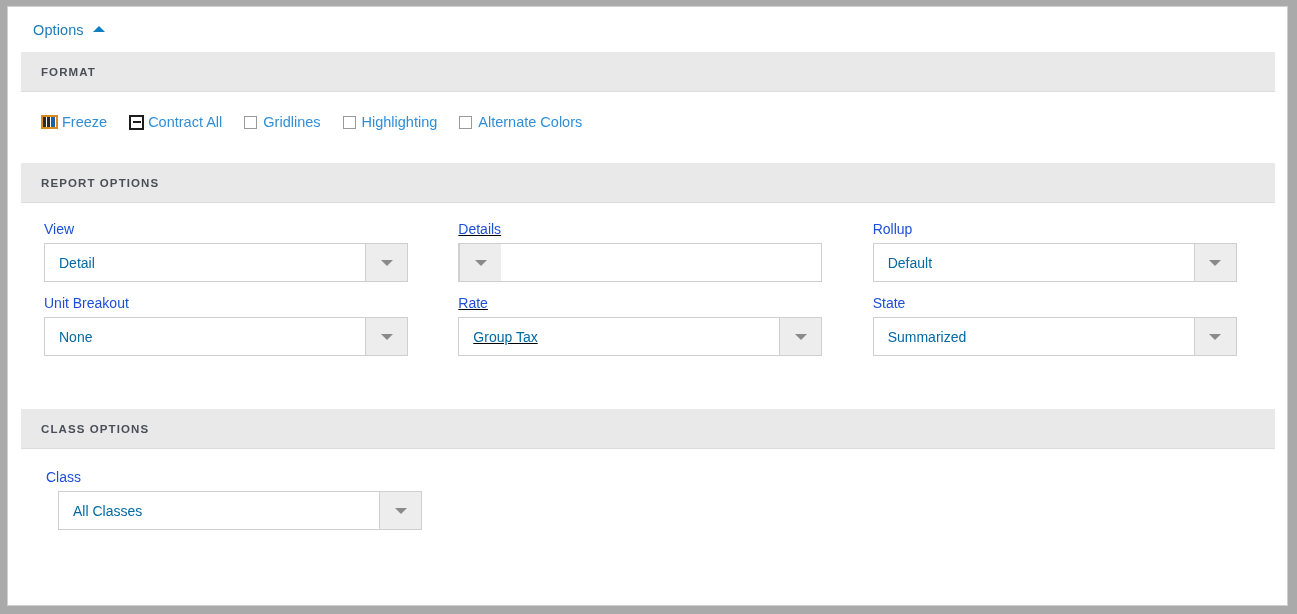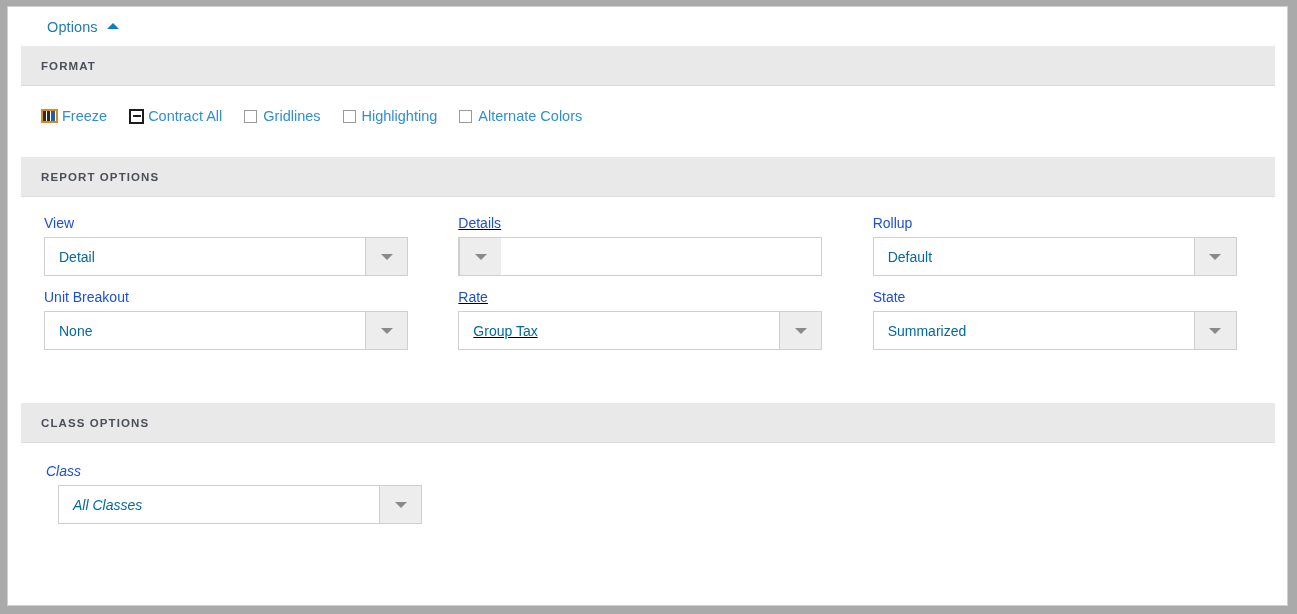--- a/index.html
+++ b/index.html
@@ -28,24 +28,24 @@
     position: relative;
     width: 100%;
     height: 100%;
     background: #ffffff;
     border: 1px solid #d0d0d0;
     overflow: hidden;
   }
 
   
   .options-bar {
-    height: 39px;
-    display: flex;
-    align-items: center;
-    padding-left: 39px;
+    height: 45px;
+    display: flex;
+    align-items: center;
+    padding-left: 25px;
     background: #ffffff;
   }
   .options-link {
     color: #1e7bb5;
     font-size: 14.5px;
     text-decoration: none;
     cursor: pointer;
     letter-spacing: .1px;
   }
   .chevron-up {
@@ -188,21 +188,20 @@
   .caret-down {
     width: 0; height: 0;
     border-left: 6px solid transparent;
     border-right: 6px solid transparent;
     border-top: 6px solid #8a8a8a;
   }
 
   
   .class-body {
     padding: 20px 0 0 38px;
-    font-style: italic;
   }
   .class-body .select-wrap { margin-left: 12px; }
   .sp-3 { height: 40px; }
 </style>
 </head>
 <body>
 
 <div class="frame">
   <div class="panel">
 

